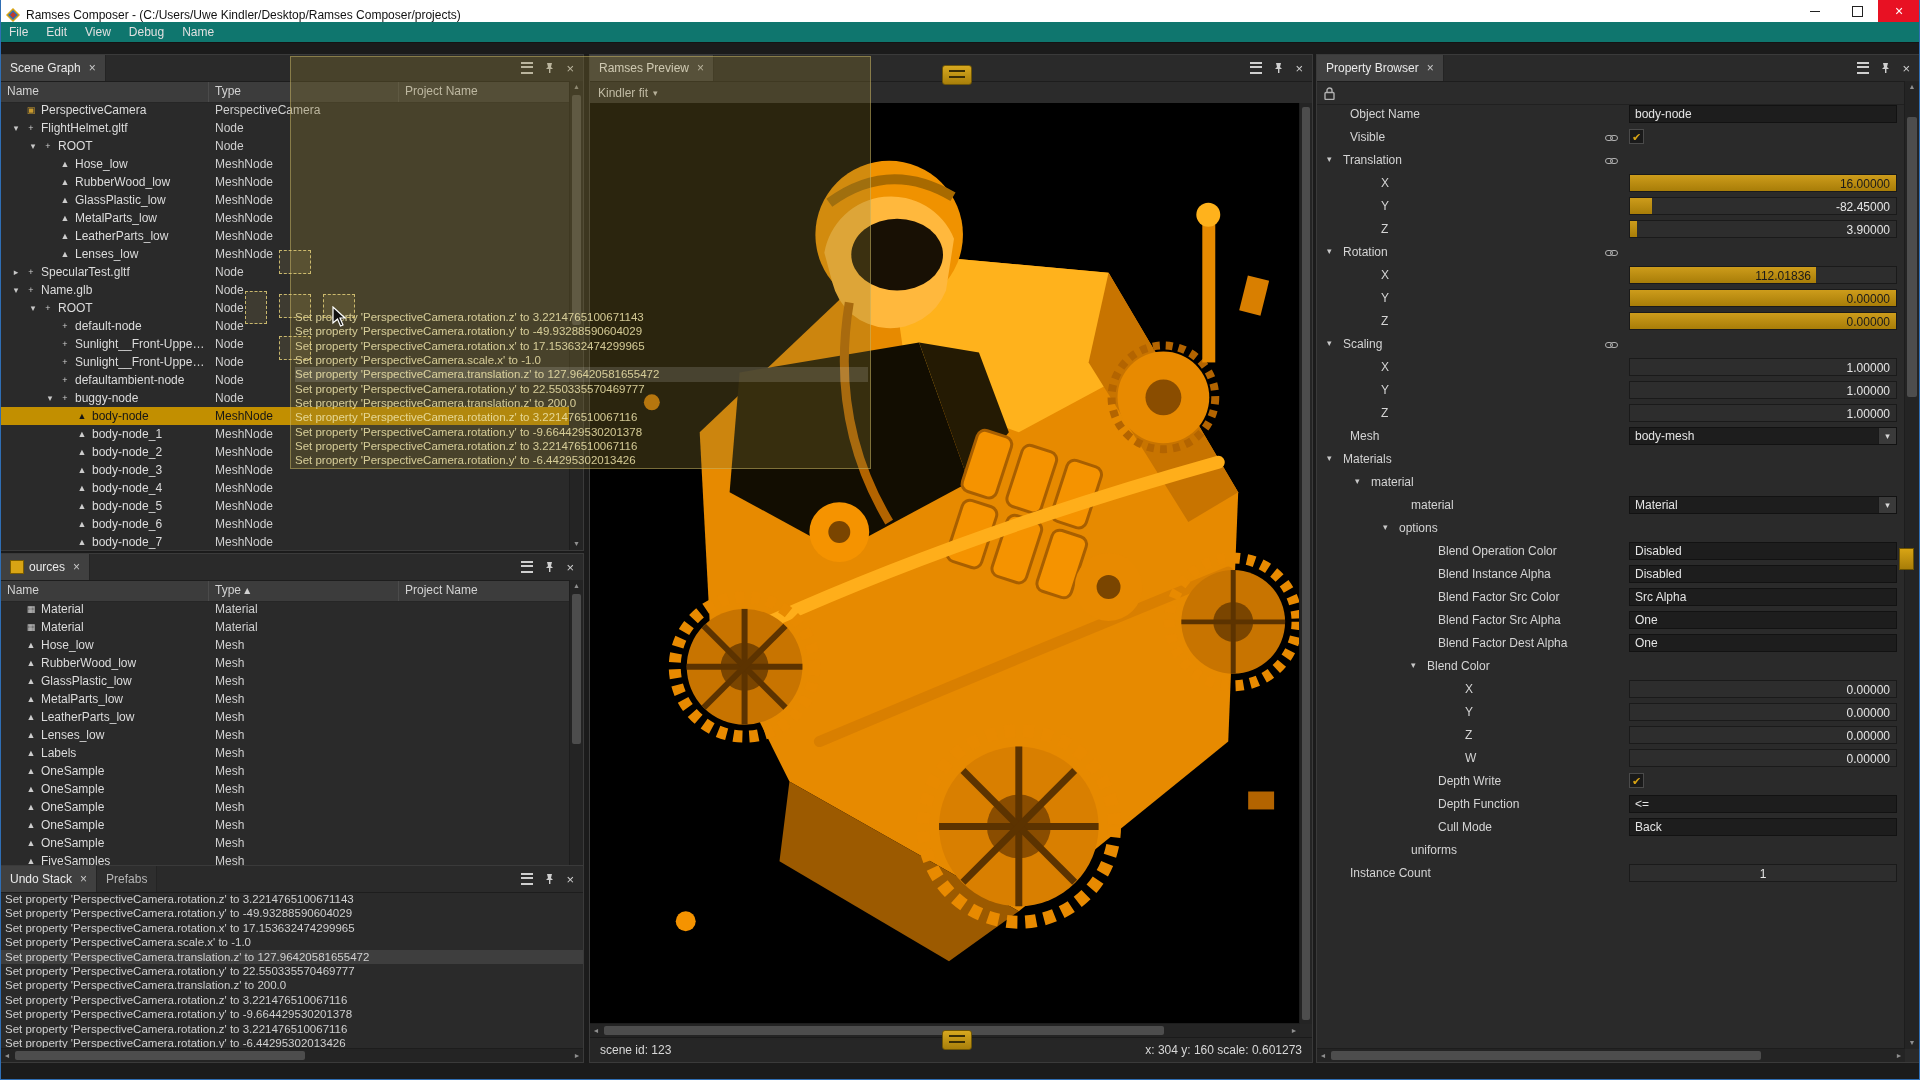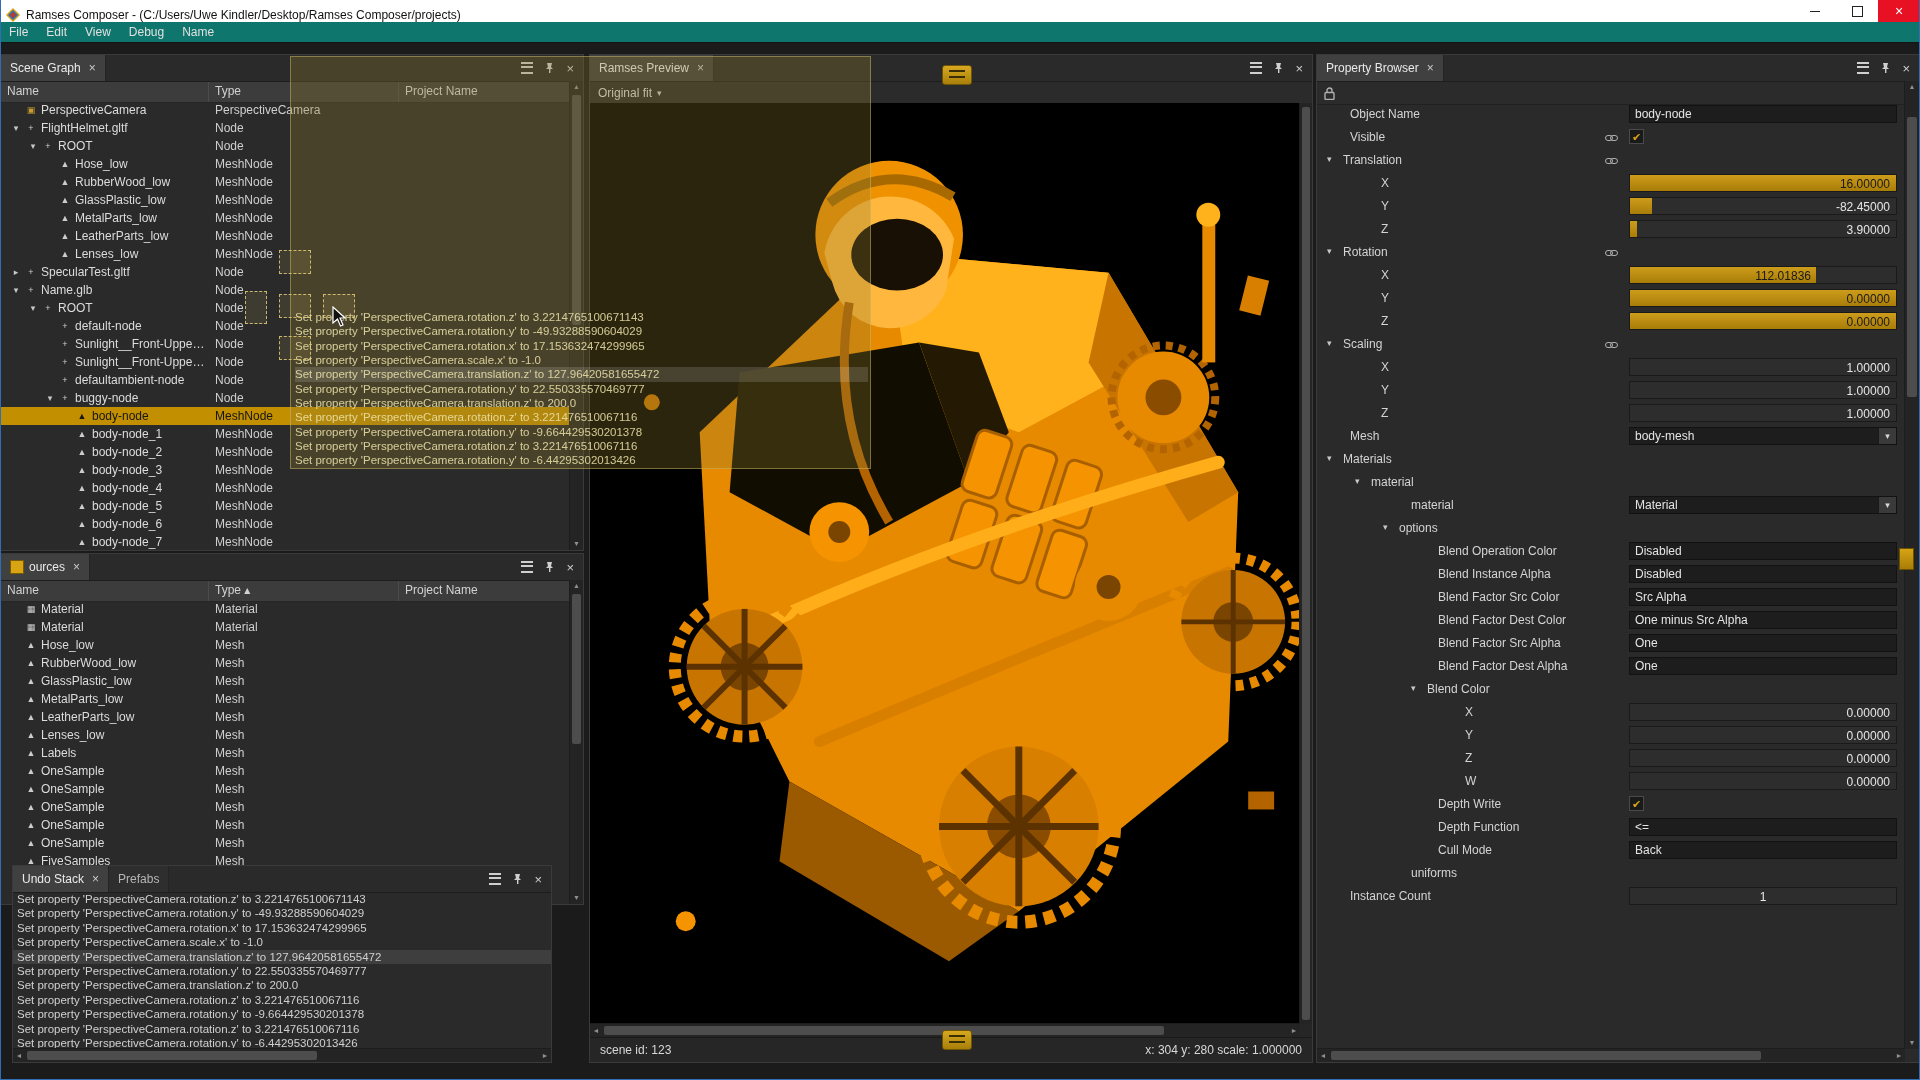--- a/index.html
+++ b/index.html
@@ -12,21 +12,21 @@
   .wbtn{width:42px;display:flex;align-items:center;justify-content:center}
   .gl-min{width:10px;height:1px;background:#222}
   .gl-max{width:9px;height:9px;border:1px solid #222}
   .wbtn.close{background:#e81123;color:#fff;font-size:14px}
   .menubar{position:absolute;left:0;top:22px;width:100%;height:20px;background:#0f766e;border-bottom:1px solid #141414;display:flex;align-items:center;z-index:10}
   .mitem{padding:0 9px;color:#e0e0e0}
   
   .panel{position:absolute;background:#2a2a2a;border:1px solid #3a3a3a;box-sizing:border-box;overflow:hidden}
   #p-scene{left:0;top:54px;width:584px;height:497px}
   #p-res{left:0;top:553px;width:584px;height:352px}
-  #p-undo{left:12px;top:865px;width:540px;height:198px}
+  #p-undo{left:0;top:865px;width:584px;height:198px}
   #p-view{left:589px;top:54px;width:724px;height:1009px;background:#262626}
   #p-prop{left:1316px;top:54px;width:604px;height:1009px}
   .tabbar{height:26px;background:#2a2a2a;border-bottom:1px solid #1d1d1d;display:flex;align-items:stretch}
   .tab{display:flex;align-items:center;padding:0 9px;background:#404040;color:#eaeaea;border-right:1px solid #242424;white-space:nowrap}
   .tab.off{background:#2e2e2e;color:#b5b5b5}
   .tab .tx{margin-left:8px;color:#c9c9c9}
   .tbi{margin-left:auto;display:flex;align-items:center;gap:11px;padding-right:9px}
   .burger{width:12px;height:8px;border-top:2px solid #cfcfcf;border-bottom:2px solid #cfcfcf;position:relative}
   .burger:before{content:"";position:absolute;left:0;right:0;top:2px;height:2px;background:#cfcfcf}
   .xb{color:#cfcfcf;font-size:13px}
@@ -550,21 +550,21 @@
     <div class="tbi">
         <span class="burger"></span>
         <svg width="11" height="12" viewBox="0 0 11 12">
           <path d="M3 1h5l-1 4 2 2H2l2-2z" fill="#cfcfcf"></path>
           <rect x="5" y="7" width="1.4" height="4" fill="#cfcfcf"></rect>
         </svg>
         <span class="xb">×</span>
       </div>
   </div>
   <div class="ptool">
-    <span>Original fit</span>
+    <span>Kindler fit</span>
     <span class="ddc">▾</span>
   </div>
   <div class="render">
     <svg class="bsvg" viewBox="0 0 724 923" preserveAspectRatio="none">
       <rect width="724" height="923" fill="#000"></rect>
       <polygon points="110,330 300,150 520,170 650,390 640,640 430,810 200,680 120,520" fill="#e78a00"></polygon>
       <polygon points="300,150 520,170 560,260 430,330 320,290" fill="#ffb21c"></polygon>
       <polygon points="200,680 430,810 360,860 190,760" fill="#9c5a00"></polygon>
       <polygon points="520,170 650,390 600,420 500,260" fill="#c87400"></polygon>
       <polygon points="150,270 330,240 380,380 250,450 140,390" fill="#120d01"></polygon>
@@ -637,21 +637,21 @@
   <div class="vscroll" style="right:0;top:48px;bottom:38px;width:12px">
     <div class="vs-t" style="top:4px;bottom:4px"></div>
   </div>
   <div class="hscroll" style="left:0;right:12px;bottom:25px">
     <span class="hs-a" style="left:0">◄</span>
     <div class="hs-t" style="left:14px;width:560px"></div>
     <span class="hs-a" style="right:0">►</span>
   </div>
   <div class="pstatus">
     <span>scene id: 123</span>
-    <span class="rt">x: 304 y: 280 scale: 1.000000</span>
+    <span class="rt">x: 304 y: 160 scale: 0.601273</span>
   </div>
   <div class="handle" style="left:352px;top:10px">
       <i></i>
       <i></i>
     </div>
   <div class="handle" style="left:352px;top:975px">
       <i></i>
       <i></i>
     </div>
 </div>
@@ -798,24 +798,20 @@
         <span class="pl" style="left:121px">Blend Operation Color</span>
         <div class="pv field"><span>Disabled</span></div>
       </div>
     <div class="prow">
         <span class="pl" style="left:121px">Blend Instance Alpha</span>
         <div class="pv field"><span>Disabled</span></div>
       </div>
     <div class="prow">
         <span class="pl" style="left:121px">Blend Factor Src Color</span>
         <div class="pv field"><span>Src Alpha</span></div>
-      </div>
-    <div class="prow">
-        <span class="pl" style="left:121px">Blend Factor Dest Color</span>
-        <div class="pv field"><span>One minus Src Alpha</span></div>
       </div>
     <div class="prow">
         <span class="pl" style="left:121px">Blend Factor Src Alpha</span>
         <div class="pv field"><span>One</span></div>
       </div>
     <div class="prow">
         <span class="pl" style="left:121px">Blend Factor Dest Alpha</span>
         <div class="pv field"><span>One</span></div>
       </div>
     <div class="prow">

